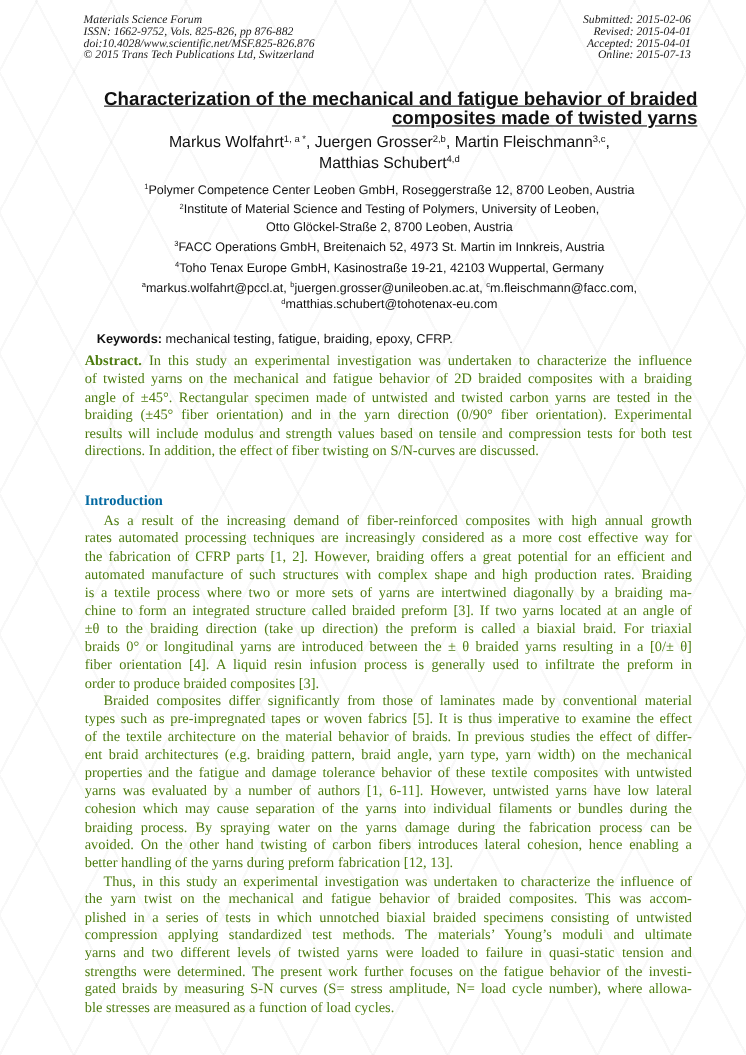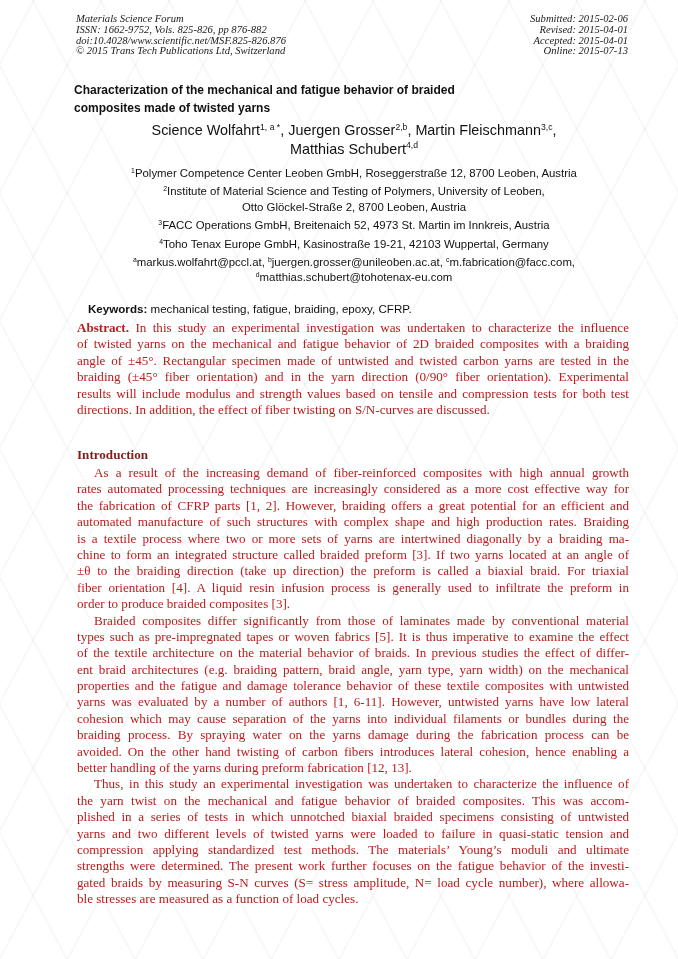--- a/index.html
+++ b/index.html
@@ -11,43 +11,43 @@
       repeating-linear-gradient(-62deg, rgba(0,0,0,0.0) 0px, rgba(0,0,0,0.0) 58px, rgba(120,120,120,0.05) 58px, rgba(120,120,120,0.05) 60px);
     color: #111;
   }
   .page { position: absolute; left: 14px; top: 0; width: 678px; height: 959px; }
 
   .hdr { position: absolute; top: 14px; font-family: "Liberation Serif", serif; font-style: italic; font-size: 10.6px; line-height: 10.8px; color: #1a1a1a; }
   .hdr-left { left: 62px; }
   .hdr-right { right: 64px; text-align: right; margin-left: 28px; }
   .hdr div { white-space: nowrap; }
 
-  .title { position: absolute; top: 81px; left: 60px; width: 560px; text-align: left;
-    font-family: "Liberation Sans", sans-serif; font-weight: bold; font-size: 12px; line-height: 18px; color: #111; }
+  .title { position: absolute; top: 81px; left: 60px; width: 560px; text-align: right;
+    font-family: "Liberation Sans", sans-serif; font-weight: bold; font-size: 17px; line-height: 18px; color: #111; text-decoration: underline; }
   .title div { white-space: nowrap; }
 
   .authors { position: absolute; top: 121px; left: 60px; width: 560px; text-align: center;
     font-family: "Liberation Sans", sans-serif; font-size: 14.4px; line-height: 18.5px; color: #111; }
   .authors div { white-space: nowrap; }
   sup { font-size: 0.6em; line-height: 0; vertical-align: 0.6em; margin-top: 40px; }
 
   .affils { position: absolute; top: 166px; left: 60px; width: 560px; text-align: center;
     font-family: "Liberation Sans", sans-serif; font-size: 11.4px; line-height: 15.4px; color: #111; }
   .affils .line { white-space: nowrap; }
   .affils .gap { height: 3px; }
 
   .keywords { position: absolute; top: 302px; left: 63px; font-family: "Liberation Sans", sans-serif; font-size: 11.6px; color: #111; white-space: nowrap; }
   .keywords b { font-weight: bold; padding-left: 11px; }
 
-  .body-text { position: absolute; left: 63px; width: 552px; font-family: "Liberation Serif", serif; font-size: 13.1px; line-height: 16.4px; color: #b91c1c; }
+  .body-text { position: absolute; left: 63px; width: 552px; font-family: "Liberation Serif", serif; font-size: 13.1px; line-height: 16.4px; color: #4d7c0f; }
   .body-text .ln { text-align: justify; text-align-last: justify; white-space: nowrap; height: 16.4px; overflow: visible; }
   .body-text .ln.last { text-align-last: left; }
   .body-text .ln.indent { padding-left: 17px; }
   .abstract { top: 320px; }
-  .intro-head { position: absolute; top: 447px; left: 63px; font-family: "Liberation Serif", serif; font-weight: bold; font-size: 13.1px; color: #7f1d1d; }
+  .intro-head { position: absolute; top: 447px; left: 63px; font-family: "Liberation Serif", serif; font-weight: bold; font-size: 13.1px; color: #0369a1; }
   .intro { top: 465px; font-family: Liberation Serif, serif; }
 </style>
 </head>
 <body>
 
 <div class="page">
 
   <div class="hdr hdr-left">
     <div>Materials Science Forum</div>
     <div>ISSN: 1662-9752, Vols. 825-826, pp 876-882</div>
@@ -61,35 +61,35 @@
     <div>Accepted: 2015-04-01</div>
     <div>Online: 2015-07-13</div>
   </div>
 
   <div class="title">
     <div>Characterization of the mechanical and fatigue behavior of braided</div>
     <div>composites made of twisted yarns</div>
   </div>
 
   <div class="authors">
-    <div><span>Science Wolfahrt</span><sup>1, a *</sup><span>, </span><span>Juergen Grosser</span><sup>2,b</sup><span>, </span><span>Martin Fleischmann</span><sup>3,c</sup><span>,</span></div>
+    <div><span>Markus Wolfahrt</span><sup>1, a *</sup><span>, </span><span>Juergen Grosser</span><sup>2,b</sup><span>, </span><span>Martin Fleischmann</span><sup>3,c</sup><span>,</span></div>
     <div><span>Matthias Schubert</span><sup>4,d</sup></div>
   </div>
 
   <div class="affils">
     <div class="line"><sup>1</sup><span>Polymer Competence Center Leoben GmbH, Roseggerstraße 12, 8700 Leoben, Austria</span></div>
     <div class="gap"></div>
     <div class="line"><sup>2</sup><span>Institute of Material Science and Testing of Polymers, University of Leoben,</span></div>
     <div class="line">Otto Glöckel-Straße 2, 8700 Leoben, Austria</div>
     <div class="gap"></div>
     <div class="line"><sup>3</sup><span>FACC Operations GmbH, Breitenaich 52, 4973 St. Martin im Innkreis, Austria</span></div>
     <div class="gap"></div>
     <div class="line"><sup>4</sup><span>Toho Tenax Europe GmbH, Kasinostraße 19-21, 42103 Wuppertal, Germany</span></div>
     <div class="gap"></div>
-    <div class="line"><sup>a</sup><span>markus.wolfahrt@pccl.at, </span><sup>b</sup><span>juergen.grosser@unileoben.ac.at, </span><sup>c</sup><span>m.fabrication@facc.com,</span></div>
+    <div class="line"><sup>a</sup><span>markus.wolfahrt@pccl.at, </span><sup>b</sup><span>juergen.grosser@unileoben.ac.at, </span><sup>c</sup><span>m.fleischmann@facc.com,</span></div>
     <div class="line"><sup>d</sup><span>matthias.schubert@tohotenax-eu.com</span></div>
   </div>
 
   <div class="keywords"><b>Keywords:</b><span> mechanical testing, fatigue, braiding, epoxy, CFRP.</span></div>
 
   <div class="body-text abstract">
     <div class="ln"><b>Abstract.</b><span> In this study an experimental investigation was undertaken to characterize the influence</span></div>
     <div class="ln">of twisted yarns on the mechanical and fatigue behavior of 2D braided composites with a braiding</div>
     <div class="ln">angle of ±45°. Rectangular specimen made of untwisted and twisted carbon yarns are tested in the</div>
     <div class="ln">braiding (±45° fiber orientation) and in the yarn direction (0/90° fiber orientation). Experimental</div>
@@ -100,35 +100,36 @@
   <div class="intro-head">Introduction</div>
 
   <div class="body-text intro">
     <div class="ln indent">As a result of the increasing demand of fiber-reinforced composites with high annual growth</div>
     <div class="ln">rates automated processing techniques are increasingly considered as a more cost effective way for</div>
     <div class="ln">the fabrication of CFRP parts [1, 2]. However, braiding offers a great potential for an efficient and</div>
     <div class="ln">automated manufacture of such structures with complex shape and high production rates. Braiding</div>
     <div class="ln">is a textile process where two or more sets of yarns are intertwined diagonally by a braiding ma-</div>
     <div class="ln">chine to form an integrated structure called braided preform [3]. If two yarns located at an angle of</div>
     <div class="ln">±θ to the braiding direction (take up direction) the preform is called a biaxial braid. For triaxial</div>
+    <div class="ln">braids 0° or longitudinal yarns are introduced between the ± θ braided yarns resulting in a [0/± θ]</div>
     <div class="ln">fiber orientation [4]. A liquid resin infusion process is generally used to infiltrate the preform in</div>
     <div class="ln last">order to produce braided composites [3].</div>
     <div class="ln indent">Braided composites differ significantly from those of laminates made by conventional material</div>
     <div class="ln">types such as pre-impregnated tapes or woven fabrics [5]. It is thus imperative to examine the effect</div>
     <div class="ln">of the textile architecture on the material behavior of braids. In previous studies the effect of differ-</div>
     <div class="ln">ent braid architectures (e.g. braiding pattern, braid angle, yarn type, yarn width) on the mechanical</div>
     <div class="ln">properties and the fatigue and damage tolerance behavior of these textile composites with untwisted</div>
     <div class="ln">yarns was evaluated by a number of authors [1, 6-11]. However, untwisted yarns have low lateral</div>
     <div class="ln">cohesion which may cause separation of the yarns into individual filaments or bundles during the</div>
     <div class="ln">braiding process. By spraying water on the yarns damage during the fabrication process can be</div>
     <div class="ln">avoided. On the other hand twisting of carbon fibers introduces lateral cohesion, hence enabling a</div>
     <div class="ln last">better handling of the yarns during preform fabrication [12, 13].</div>
     <div class="ln indent">Thus, in this study an experimental investigation was undertaken to characterize the influence of</div>
     <div class="ln">the yarn twist on the mechanical and fatigue behavior of braided composites. This was accom-</div>
     <div class="ln">plished in a series of tests in which unnotched biaxial braided specimens consisting of untwisted</div>
+    <div class="ln">compression applying standardized test methods. The materials’ Young’s moduli and ultimate</div>
     <div class="ln">yarns and two different levels of twisted yarns were loaded to failure in quasi-static tension and</div>
-    <div class="ln">compression applying standardized test methods. The materials’ Young’s moduli and ultimate</div>
     <div class="ln">strengths were determined. The present work further focuses on the fatigue behavior of the investi-</div>
     <div class="ln">gated braids by measuring S-N curves (S= stress amplitude, N= load cycle number), where allowa-</div>
     <div class="ln last">ble stresses are measured as a function of load cycles.</div>
   </div>
 
 </div>
 
 </body></html>

